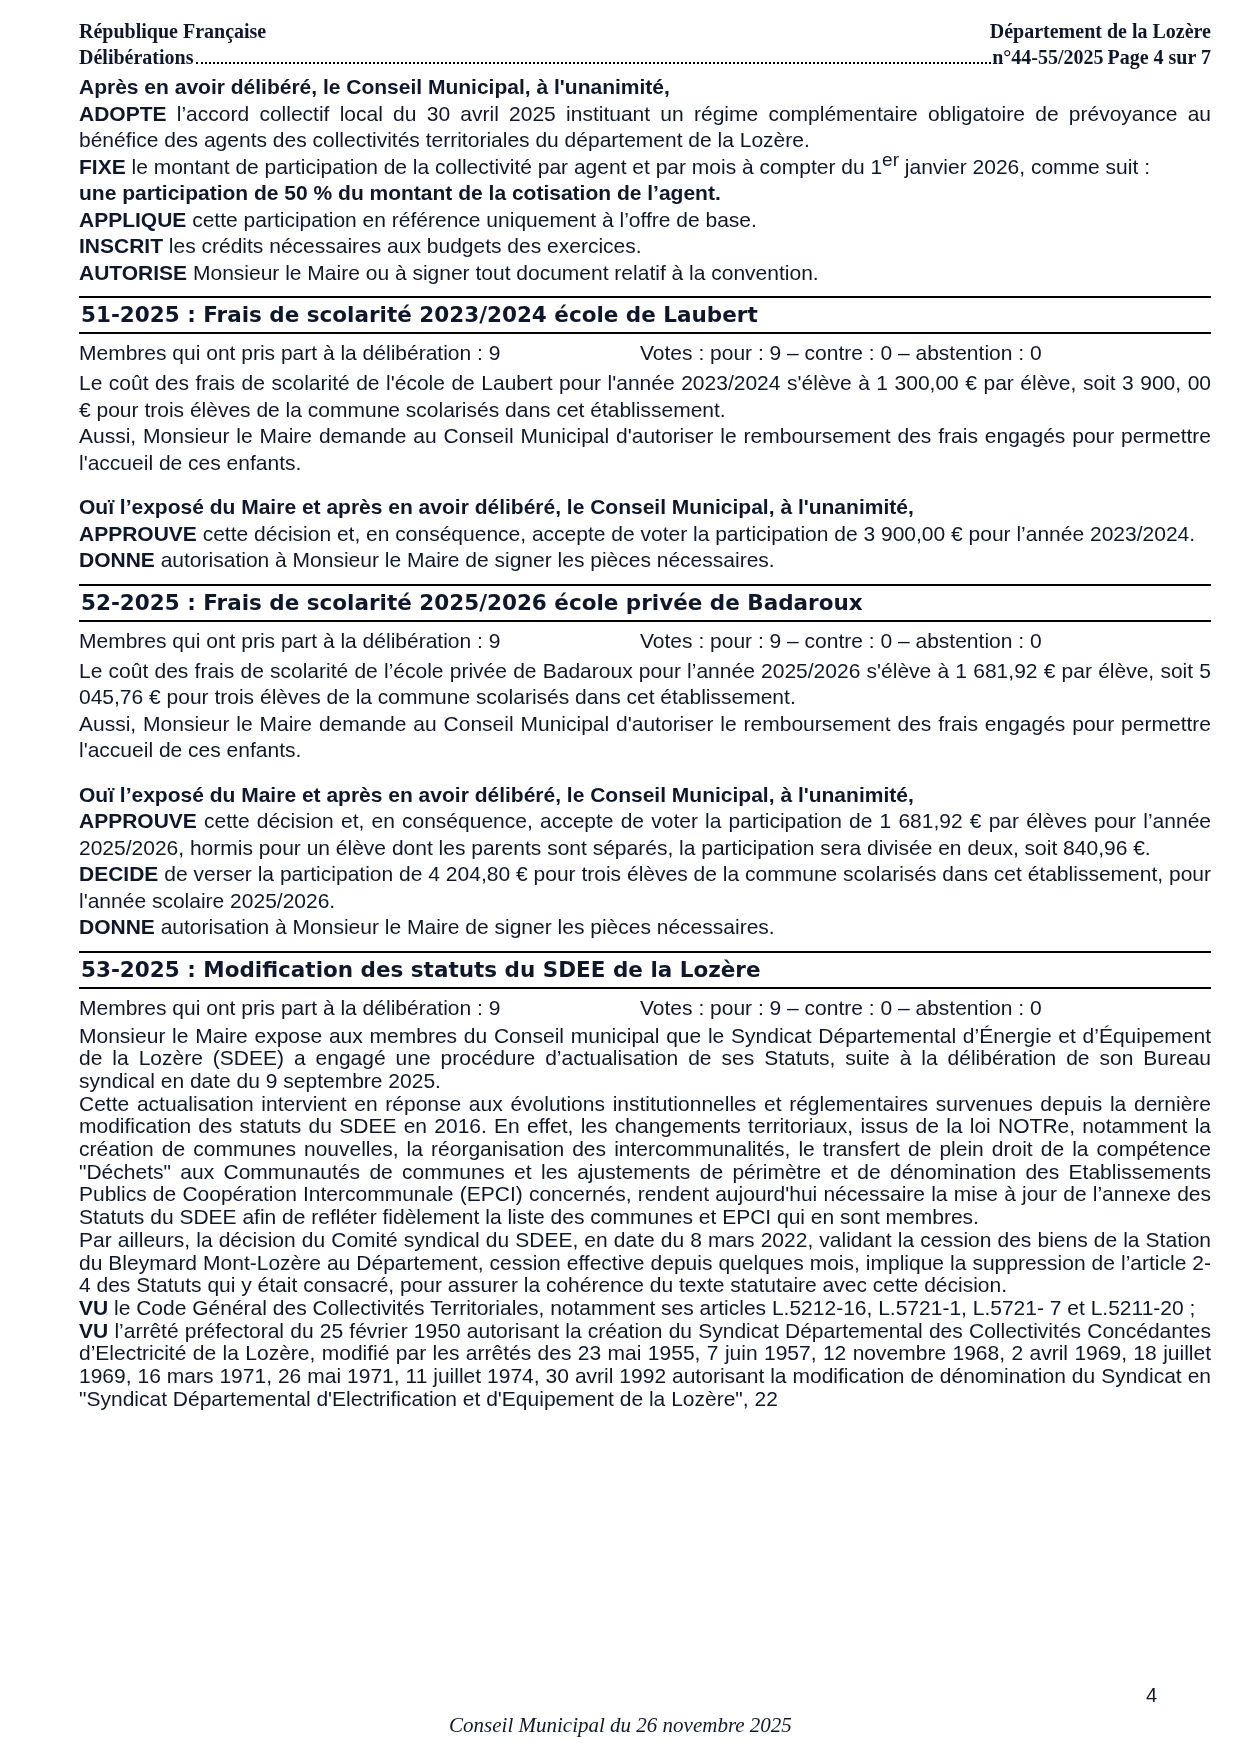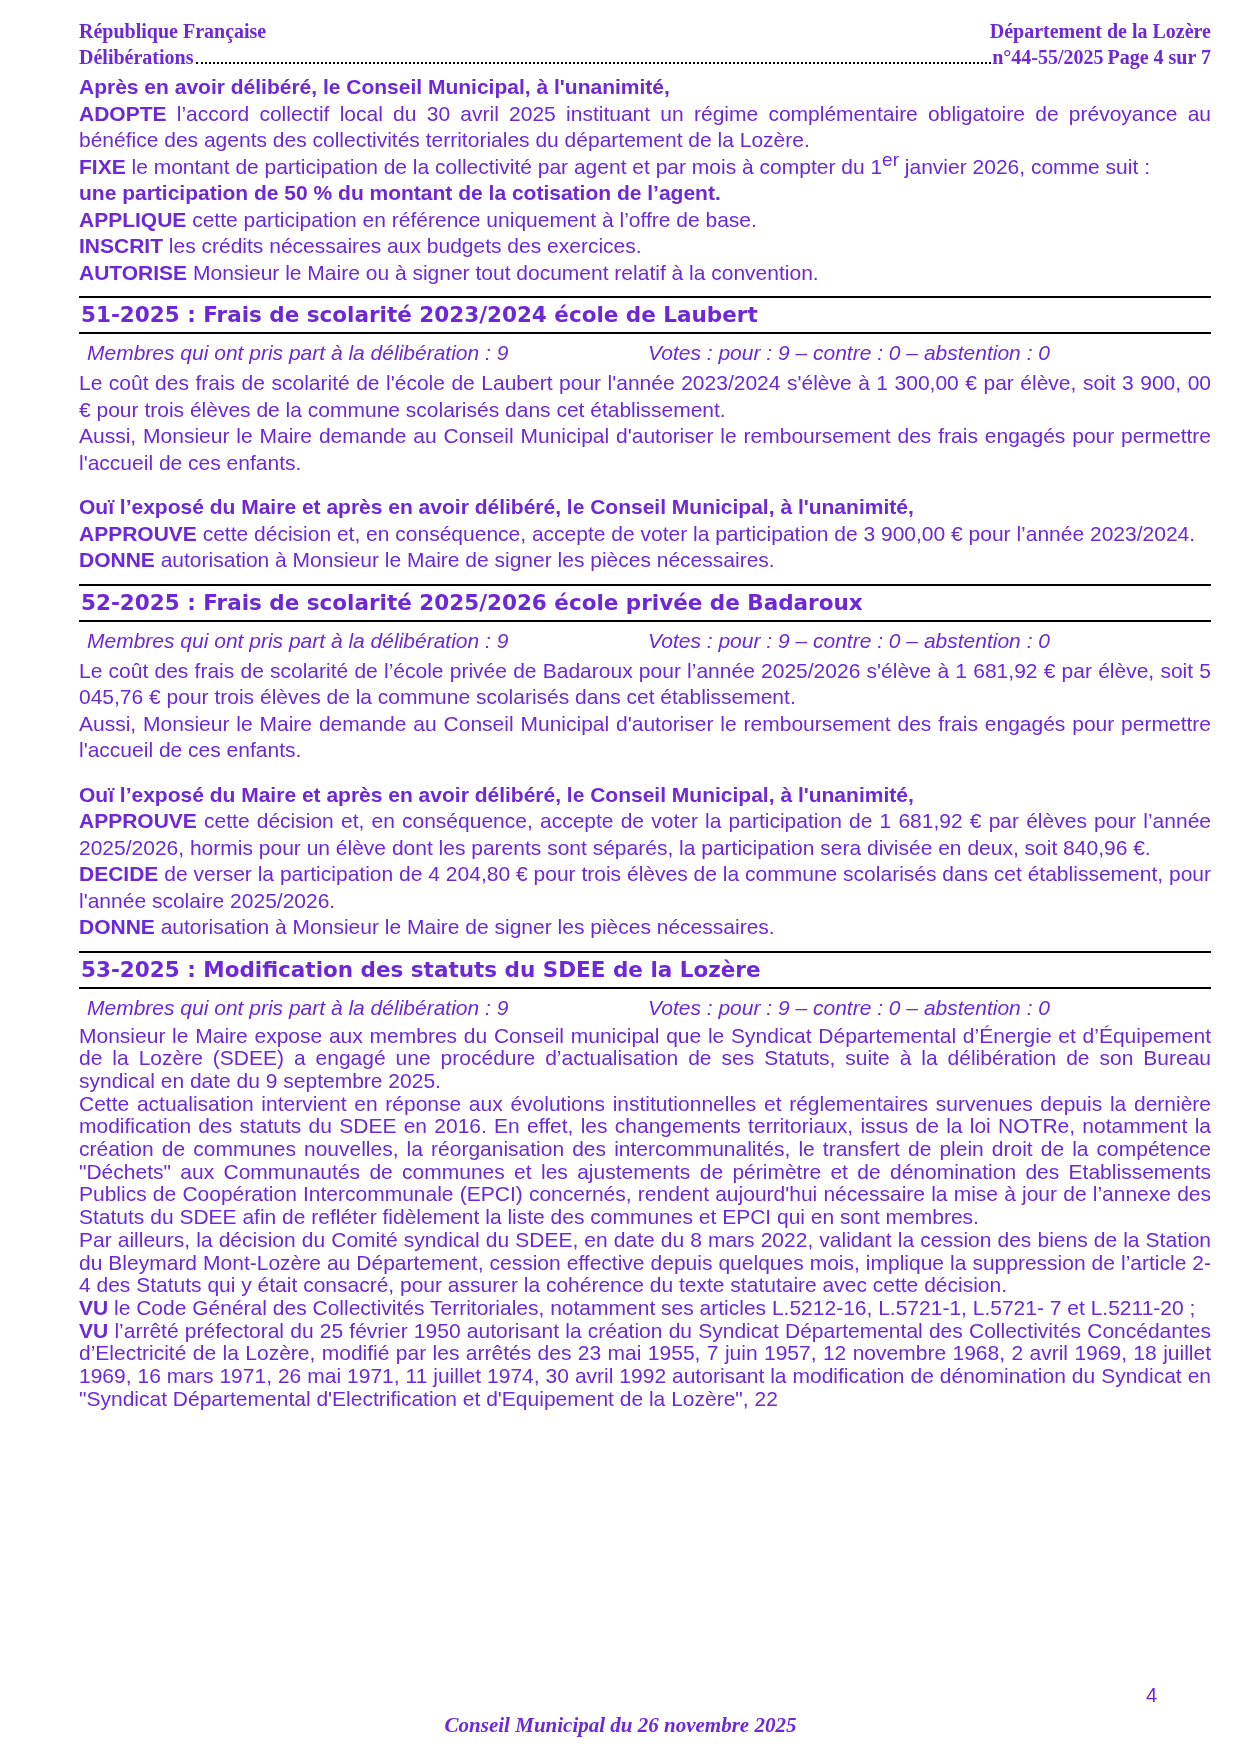--- a/index.html
+++ b/index.html
@@ -1,19 +1,19 @@
 <!DOCTYPE html>
 <html lang="fr"><head>
 <meta charset="utf-8">
 <style>
   html,body{margin:0;padding:0;background:#ffffff;}
   .page{
     position:relative;
     width:1241px;height:1755px;
-    background:#ffffff;color:#6d28d9;
+    background:#ffffff;color:#0f172a;
     overflow:hidden;
     box-sizing:border-box;
     padding:18px 30px 0 79px;
   }
   
   .hdr{font-family:"Liberation Serif",serif;font-weight:bold;font-size:20px;}
   .hdr-row1{display:flex;justify-content:space-between;line-height:26px;}
   .hdr-row2{display:flex;align-items:flex-end;line-height:26px;white-space:nowrap;}
   .leader{flex:1 1 auto;border-bottom:2.6px dotted #000;margin:0 1px 6px 3px;min-width:20px;}
   .hdr-num{margin-right:4px;}
@@ -27,28 +27,28 @@
   .gap-before{margin-top:18px;}
   .intro{margin-top:4px;}
   
   .section{margin-top:10px;}
   .section-title{
     font-family:"DejaVu Sans","Liberation Sans",sans-serif;
     font-weight:bold;font-size:21.5px;line-height:26px;
     border-top:2px solid #000;border-bottom:2px solid #000;
     padding:4px 0 4px 2px;margin:0;text-align:left;
   }
-  .mv-row{position:relative;margin:6px 0 0 8px;height:26px;line-height:26px;white-space:nowrap;font-style:italic;}
+  .mv-row{position:relative;margin:6px 0 0 0;height:26px;line-height:26px;white-space:nowrap;}
   .votes{position:absolute;left:561px;top:0;}
   .section-paras{margin-top:4px;}
   
   .footer{
     position:absolute;left:0;right:0;bottom:17px;
     text-align:center;
-    font-family:"Liberation Serif",serif;font-style:italic;font-weight:bold;font-size:21px;
+    font-family:"Liberation Serif",serif;font-style:italic;font-weight:normal;font-size:21px;
   }
   .pagenum{
     position:absolute;left:1146px;top:1684px;
     font-family:"Liberation Sans",sans-serif;font-size:20px;
   }
 </style>
 </head>
 <body>
 
 <div class="page">

